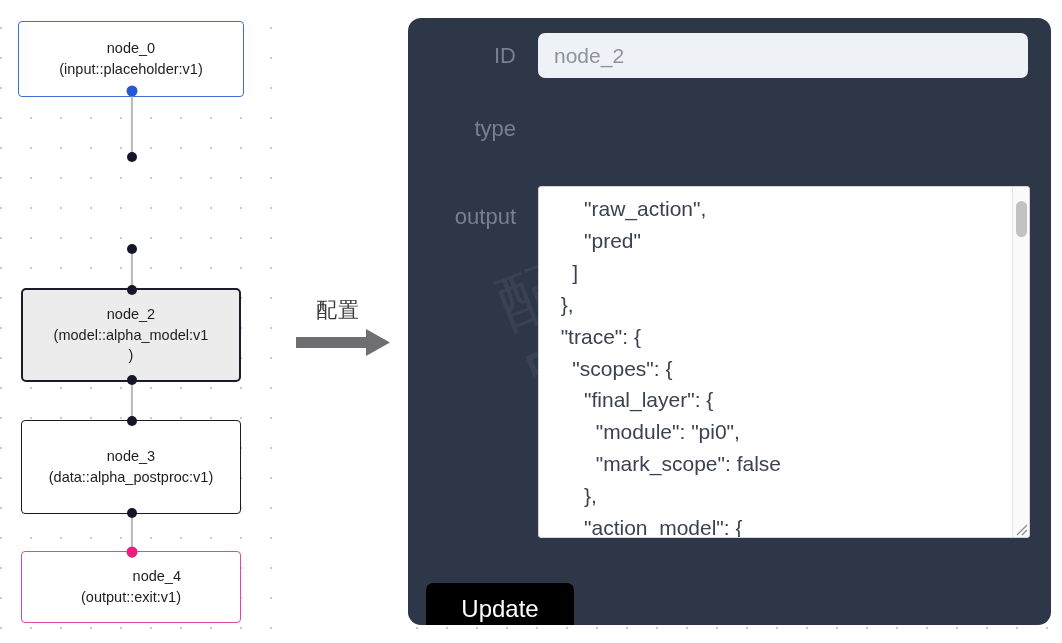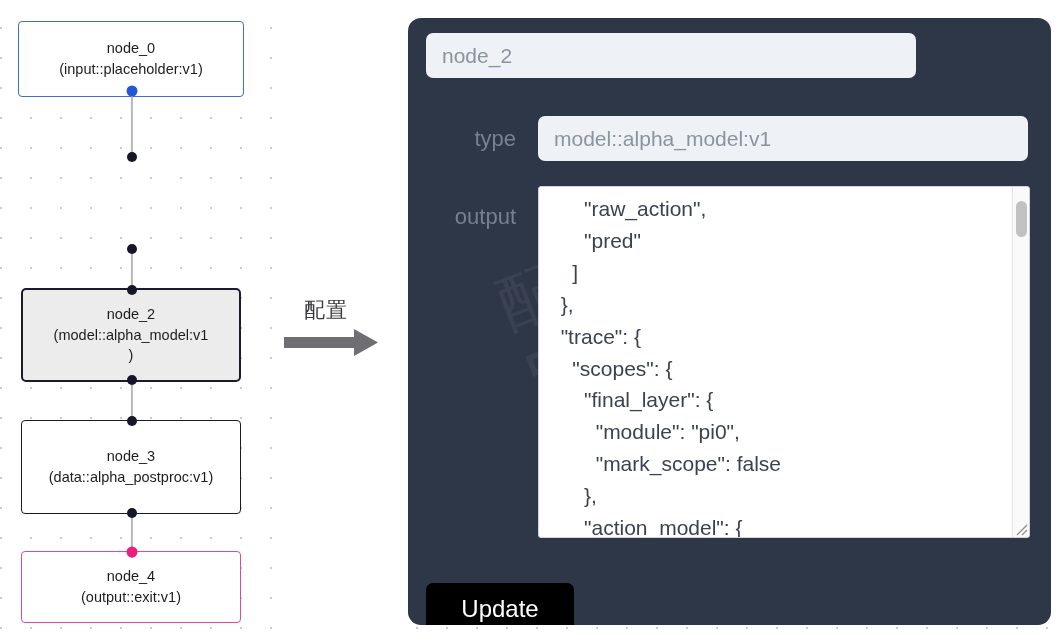--- a/index.html
+++ b/index.html
@@ -72,20 +72,21 @@
     font-size: 14.5px;
     line-height: 1.42;
     padding: 4px 8px;
     box-shadow: 0 0 0 0 rgba(0,0,0,0);
   }
   .node.input-node {
     border: 1.6px solid #3f6fd1;
   }
   .node.output-node {
     border: 1.8px solid #e0489c;
+    text-align: right;
   }
   .node.selected {
     background: #ececec;
     border: 2.2px solid #1b1b2b;
     border-radius: 5px;
   }
   .node-label { display: block; white-space: pre-line; }
 
   
   .handle {
@@ -105,21 +106,21 @@
     position: absolute;
     width: 2.2px;
     background: #b8b8bc;
     transform: translateX(-50%);
     z-index: 2;
   }
 
   
   #arrow-block {
     position: absolute;
-    left: 284px;
+    left: 296px;
     top: 296px;
     width: 104px;
     height: 62px;
     z-index: 10;
   }
   #arrow-label {
     position: absolute;
     left: 0; top: 0;
     width: 84px;
     text-align: center;
@@ -317,26 +318,26 @@
       <polygon points="0,9 70,9 70,1 94,14.5 70,28 70,20 0,20" fill="#6e6e73"></polygon>
     </svg>
   </div>
 
   <div id="config-panel">
 
     <div id="panel-watermark">配置
 565A11</div>
 
     <div class="field-row" id="row-id">
+      <div class="field-label">ID</div>
       <input class="field-input" type="text" value="node_2" placeholder="node id" style="">
     </div>
 
     <div class="field-row" id="row-type">
       <div class="field-label">type</div>
-      <input class="field-input" type="text" value="model::alpha_model:v1" placeholder="node type" style="">
     </div>
 
     <div class="field-row" id="row-config">
       <div class="field-label">output</div>
       <div class="textarea-wrap">
         <pre class="json-text">      "raw_action",
       "pred"
     ]
   },
   "trace": {

